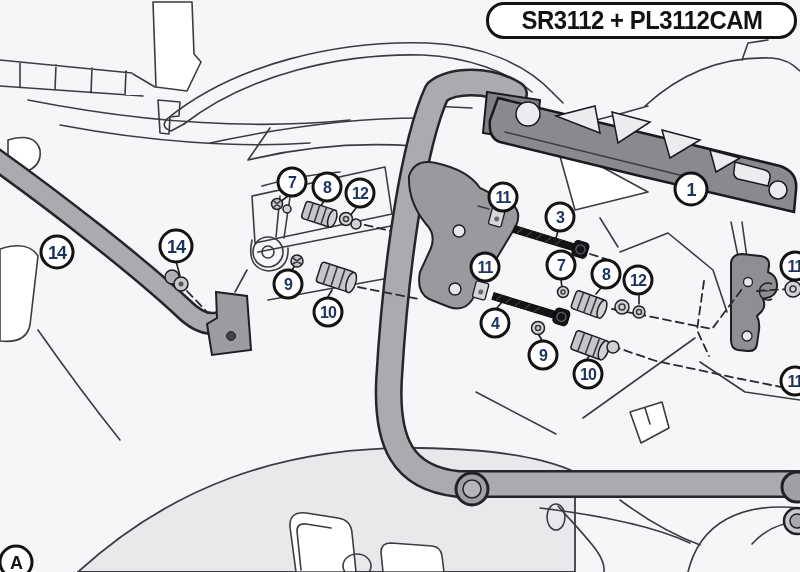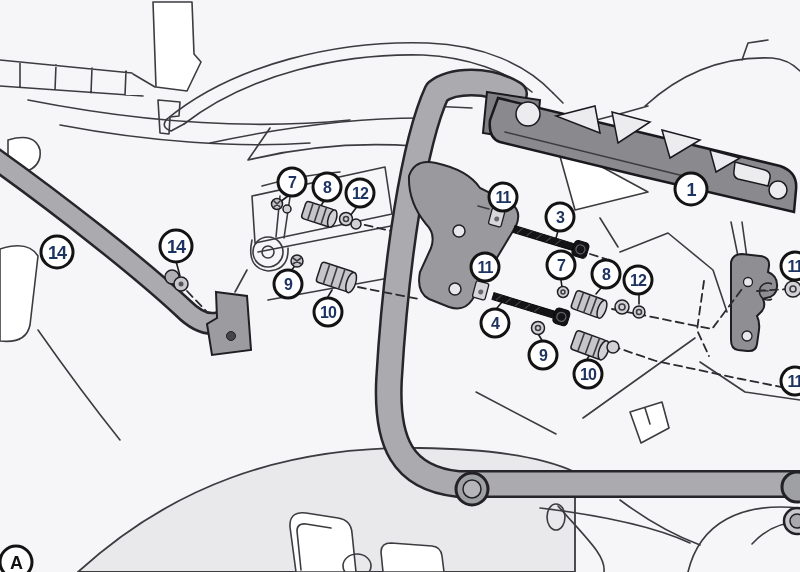--- a/index.html
+++ b/index.html
@@ -226,20 +226,23 @@
     </g>
     <circle class="washer" cx="613" cy="347" r="6"></circle>
 
     <g>
       <circle class="washer" cx="793" cy="289" r="8"></circle>
           <circle class="ln" cx="793" cy="289" r="3"></circle>
     </g>
   </g>
 </svg>
 
+<div class="title-box">
+  <span>SR3112 + PL3112CAM</span>
+</div>
 
 <div id="callouts">
       <div class="callout big" style="left: 57px; top: 252px;">
         <span>14</span>
       </div>
       <div class="callout big" style="left: 176px; top: 246px;">
         <span>14</span>
       </div>
       <div class="callout" style="left: 292px; top: 182px;">
         <span>7</span>

